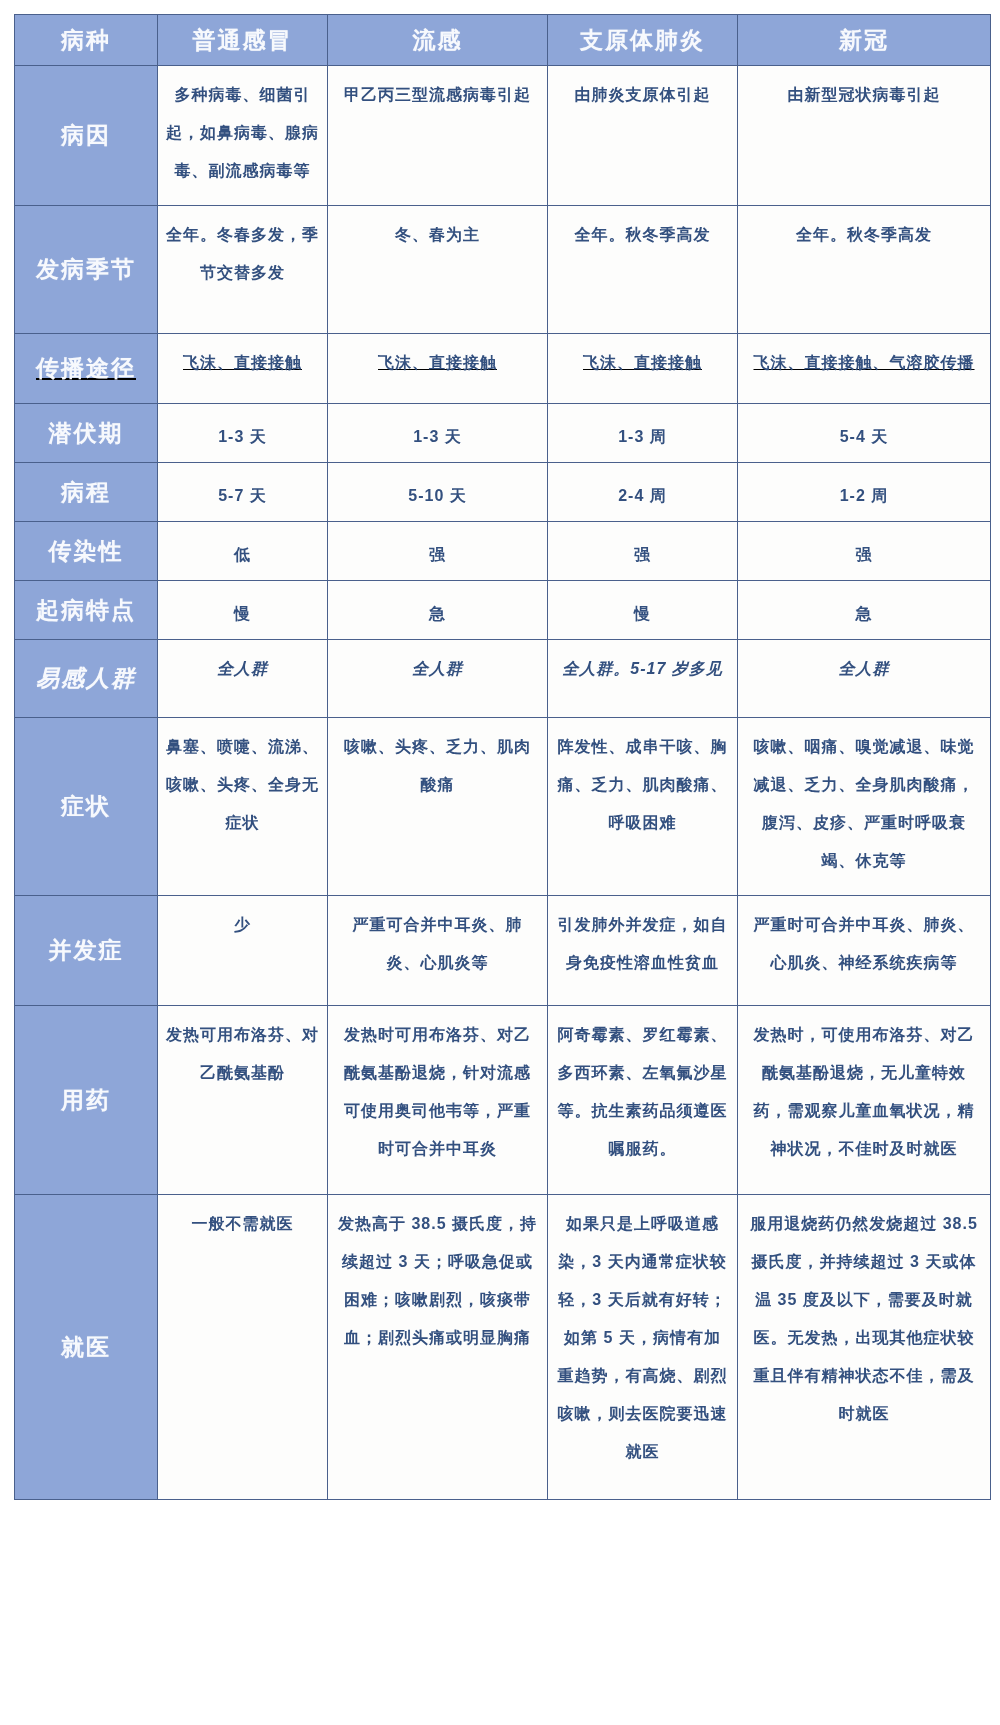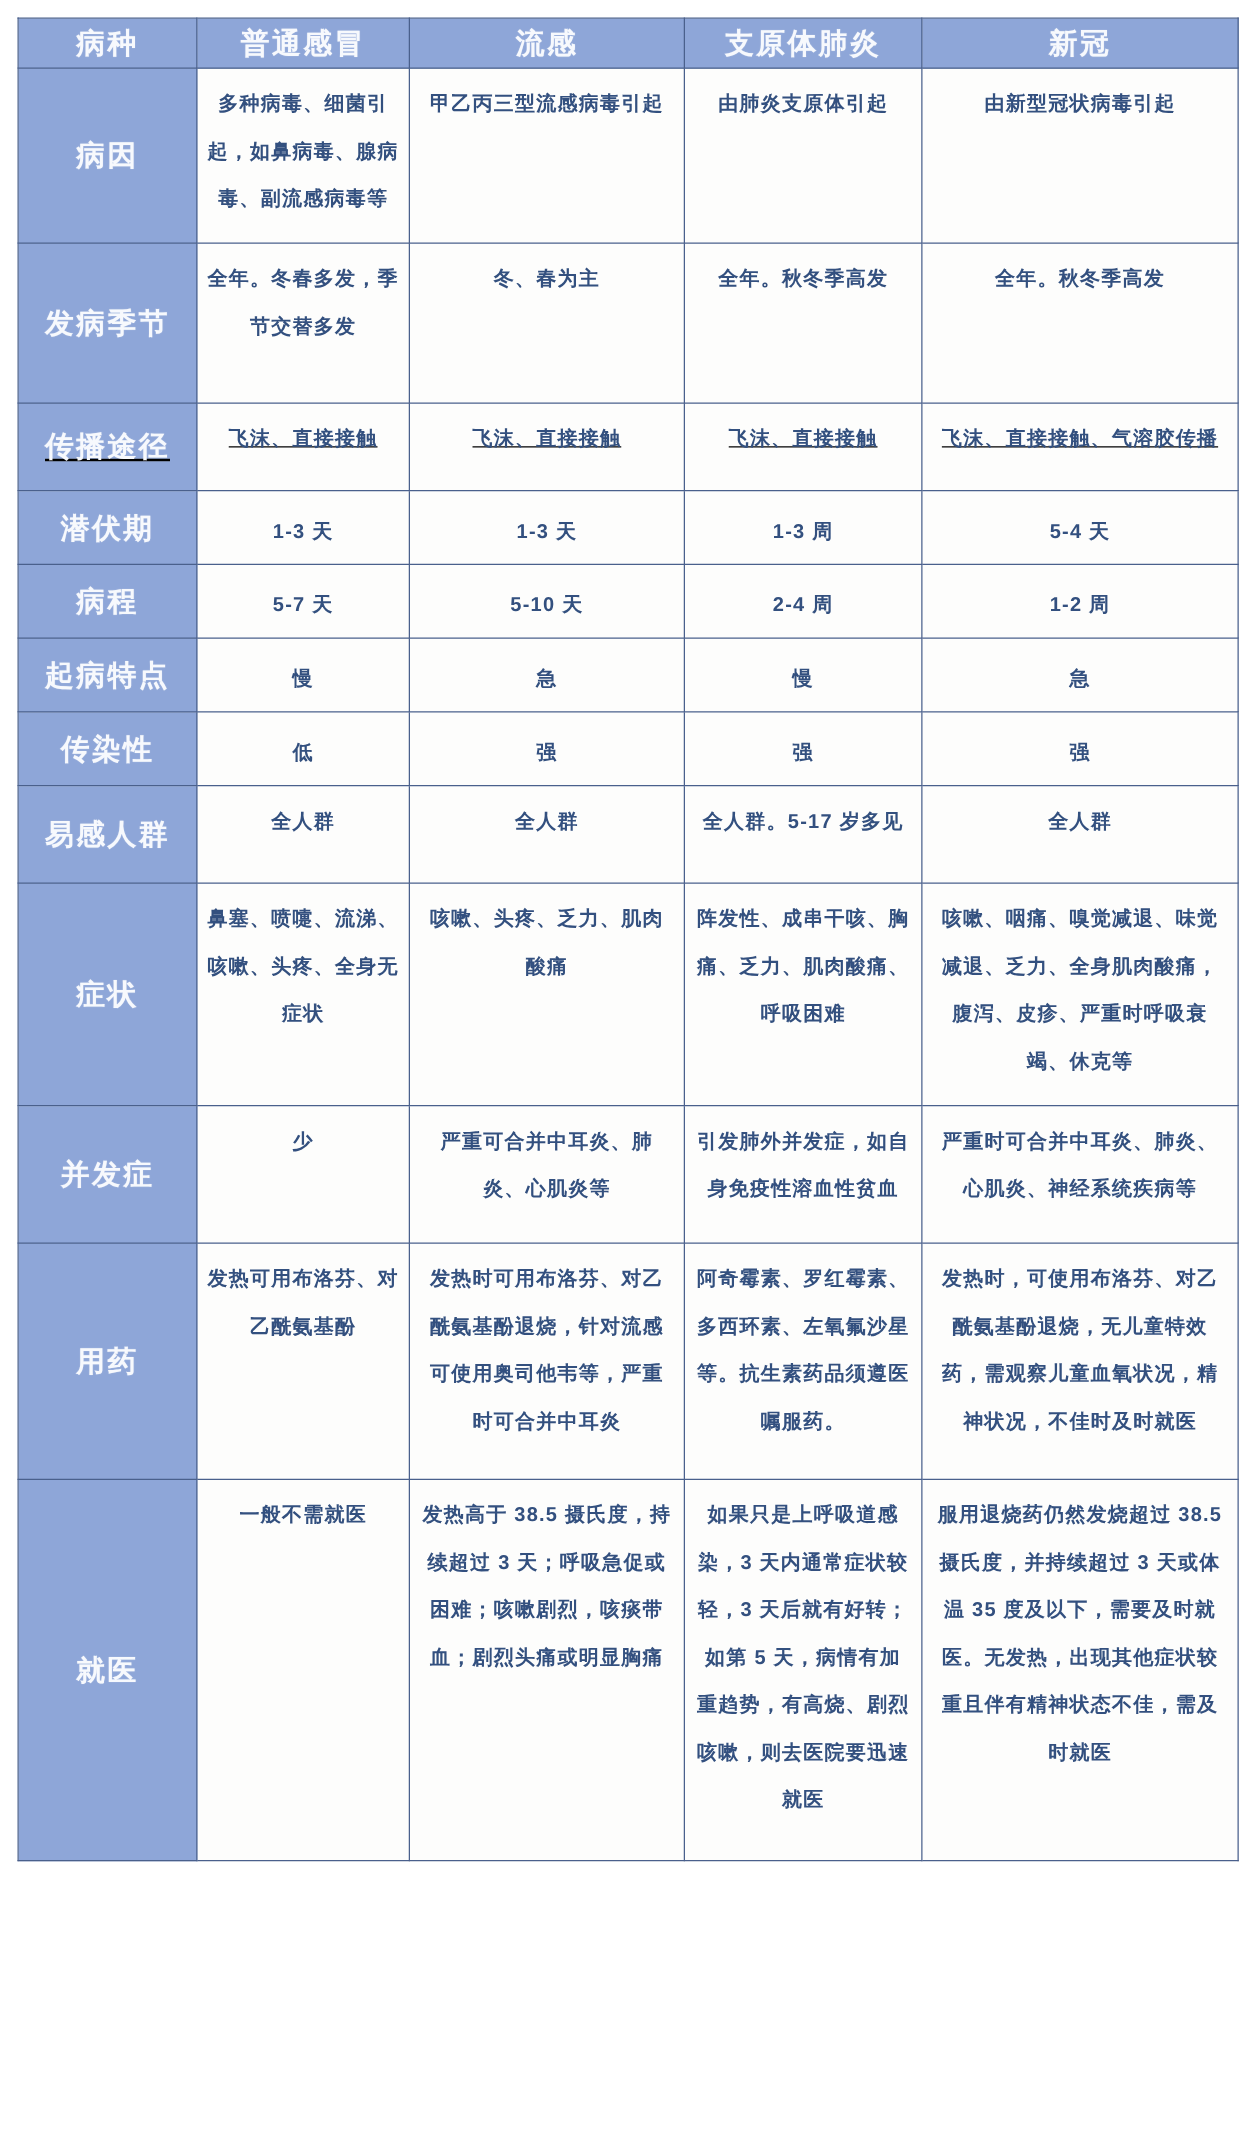--- a/index.html
+++ b/index.html
@@ -32,21 +32,21 @@
   
   table.cmp thead th, table.cmp tbody th {
     background: #8ea6d8;
     color: #f7f9fd;
     font-size: 23px;
     font-weight: bold;
     letter-spacing: 2px;
     text-shadow: 0 0 1px rgba(255,255,255,.45);
   }
   table.cmp thead th {
-    height: 40px;
+    height: 51px;
     padding: 1px 6px;
   }
   
   table.cmp td {
     color: #33507f;
     font-size: 16px;
     font-weight: bold;
     line-height: 38px;
     letter-spacing: 1px;
     background: #fdfdfc;
@@ -104,35 +104,35 @@
           <td>1-3 周</td>
           <td>5-4 天</td>
         </tr>
         <tr class="short" style="height: 45px;">
           <th>病程</th>
           <td>5-7 天</td>
           <td>5-10 天</td>
           <td>2-4 周</td>
           <td>1-2 周</td>
         </tr>
+        <tr class="short" style="height: 37px;">
+          <th>传染性</th>
+          <td>低</td>
+          <td>强</td>
+          <td>强</td>
+          <td>强</td>
+        </tr>
         <tr class="short" style="height: 43px;">
           <th>起病特点</th>
           <td>慢</td>
           <td>急</td>
           <td>慢</td>
           <td>急</td>
         </tr>
-        <tr class="short" style="height: 37px;">
-          <th>传染性</th>
-          <td>低</td>
-          <td>强</td>
-          <td>强</td>
-          <td>强</td>
-        </tr>
-        <tr style="height: 78px;">
+        <tr style="height: 78px; font-style: italic;">
           <th>易感人群</th>
           <td>全人群</td>
           <td>全人群</td>
           <td>全人群。5-17 岁多见</td>
           <td>全人群</td>
         </tr>
         <tr style="height: 178px;">
           <th>症状</th>
           <td>鼻塞、喷嚏、流涕、咳嗽、头疼、全身无症状</td>
           <td>咳嗽、头疼、乏力、肌肉酸痛</td>

